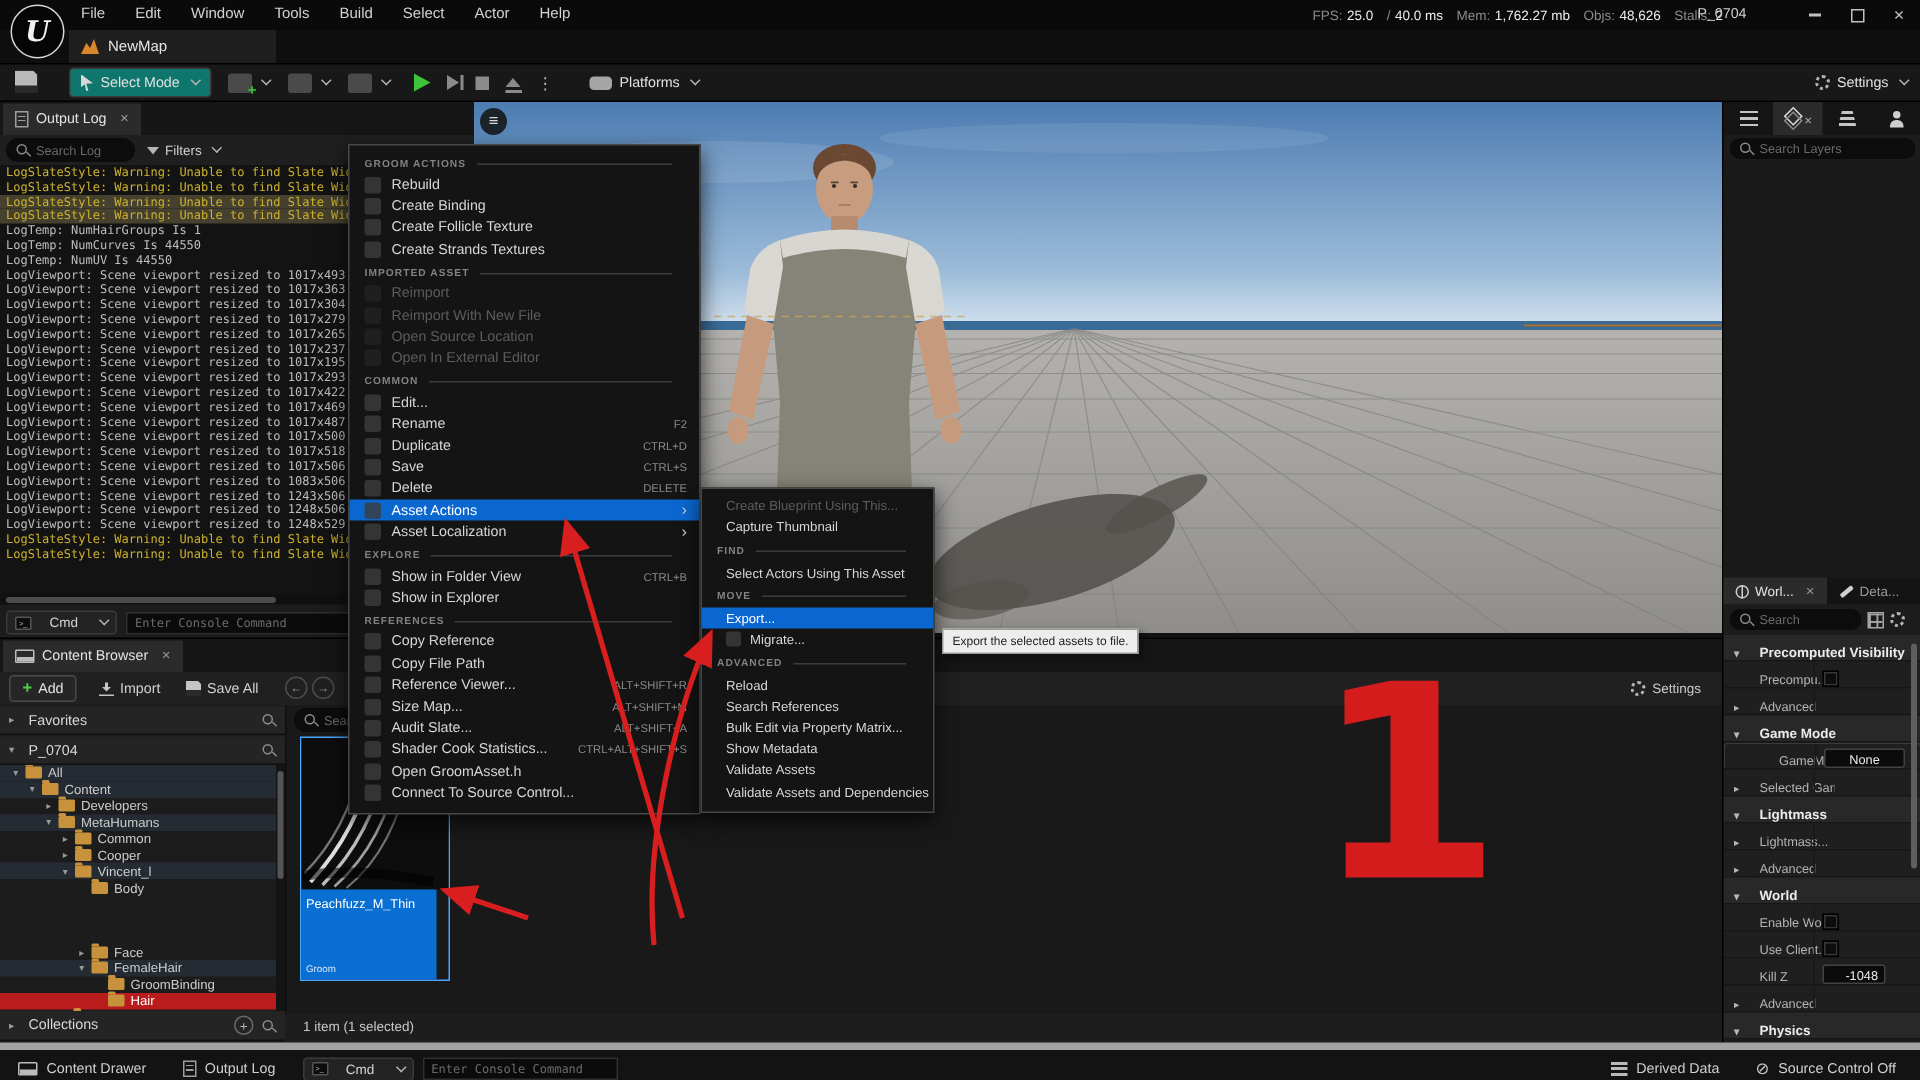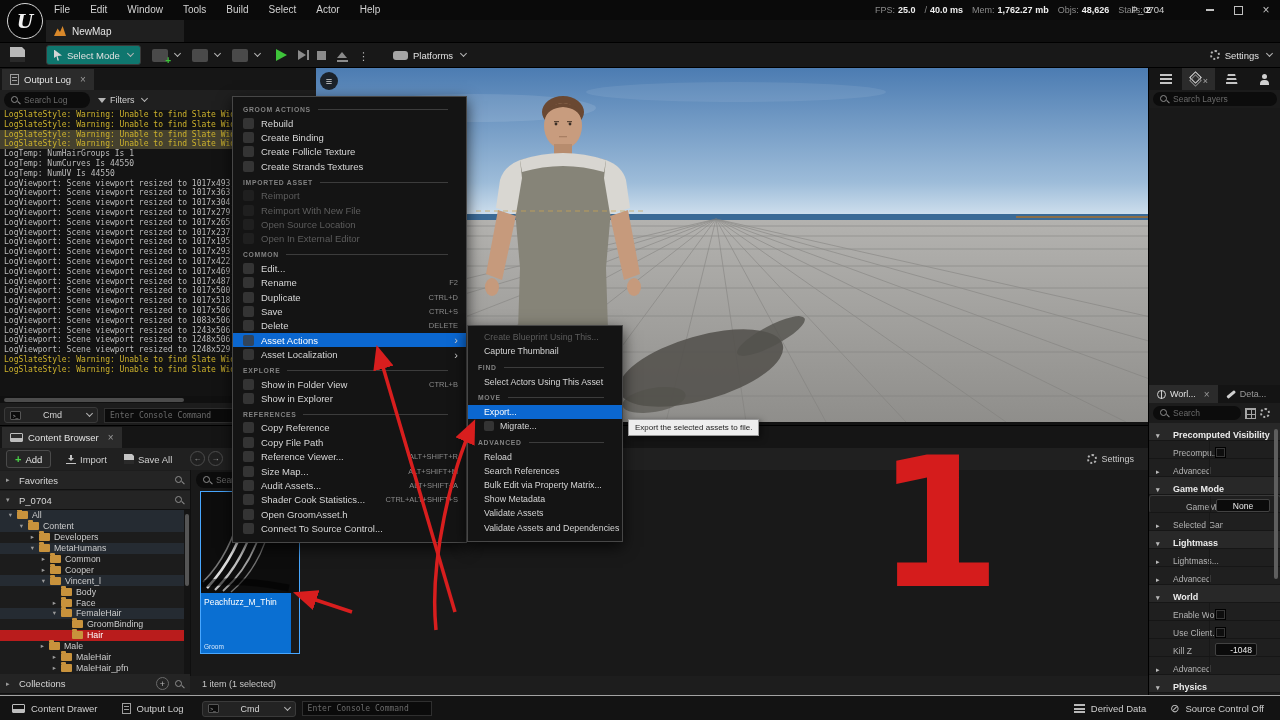--- a/index.html
+++ b/index.html
@@ -6,21 +6,21 @@
 html,body{background:#000}
 #app{position:relative;width:1280px;height:720px;background:#121212;font-family:"Liberation Sans",sans-serif;overflow:hidden;color:#ddd}
 .abs{position:absolute}
 .flex{display:flex;align-items:center}
 input{background:transparent;border:0;outline:0;color:#cfcfcf;font-family:inherit;width:100%;font-size:inherit}
 input::placeholder{color:#6a6a6a}
 
 .titlebar{left:0;top:0;width:1280px;height:20px;background:#0a0a0a}
 .tmenu{padding:0 10px;font-size:10px;color:#d2d2d2;line-height:20px;white-space:nowrap}
 .statpair{display:flex;gap:3px;font-size:9px;white-space:nowrap}
-.statpair .sl{color:#8b8b8b}.statpair .sv{color:#efefef;font-weight:bold}
+.statpair .sl{color:#8b8b8b}.statpair .sv{color:#efefef;font-weight:normal}
 .wintitle{font-size:9.5px;color:#cfcfcf;text-align:center}
 .wbtn{width:28px;height:20px;display:flex;align-items:center;justify-content:center;color:#c0c0c0;font-size:10px}
 .ic-min::before{content:"";display:block;width:8px;height:1.5px;background:#c0c0c0}
 .ic-max::before{content:"";display:block;width:7px;height:7px;border:1.2px solid #c0c0c0}
 .ic-close::before{content:"×";font-size:12px}
 .logo{left:7px;top:3px;width:36px;height:36px;background:#050505;border:1.5px solid #d6d6d6;border-radius:50%;display:flex;align-items:center;justify-content:center;z-index:5}
 .logo span{font-family:"DejaVu Serif",serif;font-style:italic;font-weight:bold;font-size:19px;color:#f2f2f2}
 
 .tabstrip{left:0;top:20px;width:1280px;height:22px;background:#0e0e0e}
 .leveltab{left:46px;top:20px;width:138px;height:22px;background:#1f1f1f;display:flex;align-items:center;gap:6px;padding-left:8px}
@@ -53,21 +53,21 @@
 .funnel{width:0;height:0;border-left:4px solid transparent;border-right:4px solid transparent;border-top:5px solid #b5b5b5}
 .filesico{width:9px;height:11px;border:1px solid #9e9e9e;background:repeating-linear-gradient(#9e9e9e 0 1px,transparent 1px 3px) content-box;padding:2px 1px}
 
 .outputlog{left:0;top:68px;width:316px;height:357px;background:#1c1c1c}
 .logarea{left:0;top:42px;width:316px;height:286px;background:#131313;overflow:hidden;position:absolute}
 .logline{height:9.8px;line-height:9.8px;padding-left:4px;font-family:"DejaVu Sans Mono",monospace;font-size:8px;color:#bdbdbd;white-space:nowrap;overflow:hidden}
 .logline.warning{color:#cdb22c}
 .logline.selected{background:#45412e}
 .hscroll{left:0;top:328px;width:316px;height:7px;background:#101010;position:absolute}
 .hscroll div{position:absolute;left:4px;top:1.5px;width:180px;height:4px;background:#4c4c4c;border-radius:2px}
-.cmdbtn{background:#232323;border:1px solid #3a3a3a;border-radius:3px;display:flex;align-items:center;gap:22px;height:16px;padding:0 5px;font-size:9px;color:#d5d5d5}
+.cmdbtn{background:#232323;border:1px solid #3a3a3a;border-radius:3px;display:flex;align-items:center;gap:12px;height:16px;padding:0 5px;font-size:9px;color:#d5d5d5}
 .ic-term{width:11px;height:9px;background:#0c0c0c;border:1px solid #555;border-radius:1px;color:#bbb;font-size:5px;line-height:8px;text-align:center}
 .ic-term::before{content:">_"}
 .consolein{background:#0b0b0b;border:1px solid #2f2f2f;height:15px;display:flex;align-items:center;padding:0 5px;font-family:"DejaVu Sans Mono",monospace;font-size:8px}
 
 .menu{background:#141414;border:1px solid #474747;box-shadow:0 5px 14px rgba(0,0,0,.7);padding:4px 0 6px;z-index:40}
 .mrow{display:flex;align-items:center;height:14.4px;padding:0 8px 0 10px;font-size:9.5px;color:#d6d6d6;white-space:nowrap}
 .mrow .micon{width:11px;height:11px;background:#3c3c3c;border-radius:2px;margin-right:7px;flex:none;opacity:.8}
 .mrow .mshort{margin-left:auto;font-size:7.5px;color:#8a8a8a;padding-left:10px}
 .mrow.sub .msub::before{content:"›";font-size:11px;color:#cfcfcf;margin-left:4px}
 .mrow.selected{background:#0b67d0;color:#fff}
@@ -124,21 +124,21 @@
 .prow .parrow{width:10px;margin-left:7px;font-size:7px;color:#b9b9b9;flex:none}
 .prow .plabel{margin-left:7px;white-space:nowrap;overflow:hidden;max-width:50px}
 .prow.category{background:#282828;color:#ebebeb;font-weight:bold;font-size:9px}
 .prow.category::after{display:none}
 .prow.category .plabel{max-width:110px}
 .prow .ctl{position:absolute;left:66px;display:none}
 .prow.checkbox .ctl-cb{display:block;width:11px;height:11px;background:#0d0d0d;border:1px solid #000;box-shadow:inset 0 0 0 1px #383838}
 .prow.combo .ctl-combo{display:flex;width:54px;height:13px;background:#0b0b0b;border:1px solid #424242;border-radius:2px;color:#ededed;align-items:center;justify-content:center;font-size:8.5px}
 .prow.field .ctl-field{display:flex;width:42px;height:13px;background:#0b0b0b;border:1px solid #424242;border-radius:2px;color:#ededed;align-items:center;justify-content:flex-end;padding-right:4px;font-size:8.5px}
 
-.statusbar{left:0;top:695px;width:1280px;height:25px;background:#131313;border-top:1px solid #a3a3a3}
+.statusbar{left:0;top:695px;width:1280px;height:25px;background:#131313;border-top:5px solid #a3a3a3}
 .sbitem{display:flex;align-items:center;gap:6px;font-size:9.5px;color:#cfcfcf;padding:0 12px;height:25px}
 .ic-drawer{width:13px;height:9px;border:1.2px solid #bdbdbd;border-radius:1px;box-shadow:inset 0 -3px 0 #bdbdbd}
 .dbars{width:11px;height:10px;background:repeating-linear-gradient(#b9b9b9 0 2px,transparent 2px 3.6px)}
 .noslash::before{content:"⊘";font-size:11px;color:#c9c9c9}
 
 .viewport{left:316px;top:68px;width:832px;height:354px}
 .hamb{left:320px;top:72px;width:18px;height:18px;border-radius:50%;background:rgba(18,18,18,.85);display:flex;align-items:center;justify-content:center;z-index:6}
 .hamb::before{content:"≡";color:#d8d8d8;font-size:11px}
 .bigone{z-index:61;font-family:"DejaVu Sans",sans-serif;font-weight:bold;font-size:180px;line-height:1;color:#d51c1c;pointer-events:none}
 </style>
@@ -452,21 +452,21 @@
           <span class="fold"></span>
           <span>Vincent_l</span>
         </div>
 
         <div class="trow" style="padding-left: 50px;">
           <span class="tarrow"></span>
           <span class="fold"></span>
           <span>Body</span>
         </div>
 
-        <div class="trow" style="padding-left: 50px;">
+        <div class="trow" style="padding-left: 50px; margin-top: 32px;">
           <span class="tarrow">▸</span>
           <span class="fold"></span>
           <span>Face</span>
         </div>
 
         <div class="trow subtle" style="padding-left: 50px;">
           <span class="tarrow">▾</span>
           <span class="fold"></span>
           <span>FemaleHair</span>
         </div>
@@ -913,21 +913,21 @@
       <div class="mrow">
         <span class="micon"></span>
         <span class="mlabel">Size Map...</span>
 
         <span class="mshort">ALT+SHIFT+M</span>
         <span class="msub"></span>
       </div>
 
       <div class="mrow">
         <span class="micon"></span>
-        <span class="mlabel">Audit Assets...</span>
+        <span class="mlabel">Audit Slate...</span>
 
         <span class="mshort">ALT+SHIFT+A</span>
         <span class="msub"></span>
       </div>
 
       <div class="mrow">
         <span class="micon"></span>
         <span class="mlabel">Shader Cook Statistics...</span>
 
         <span class="mshort">CTRL+ALT+SHIFT+S</span>

